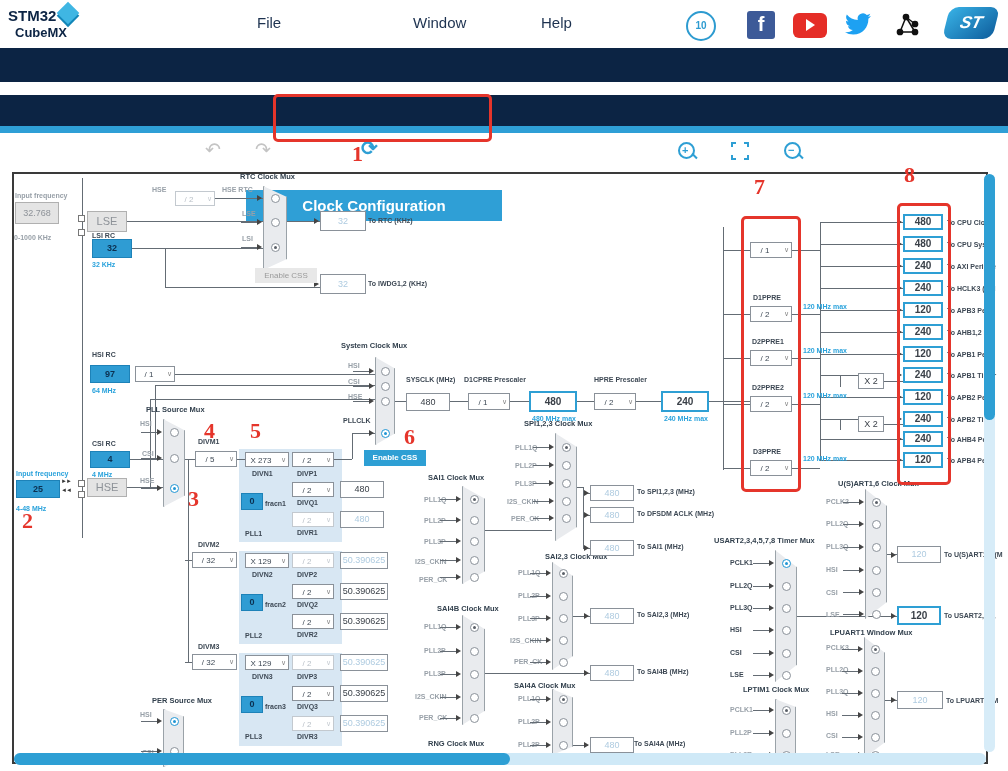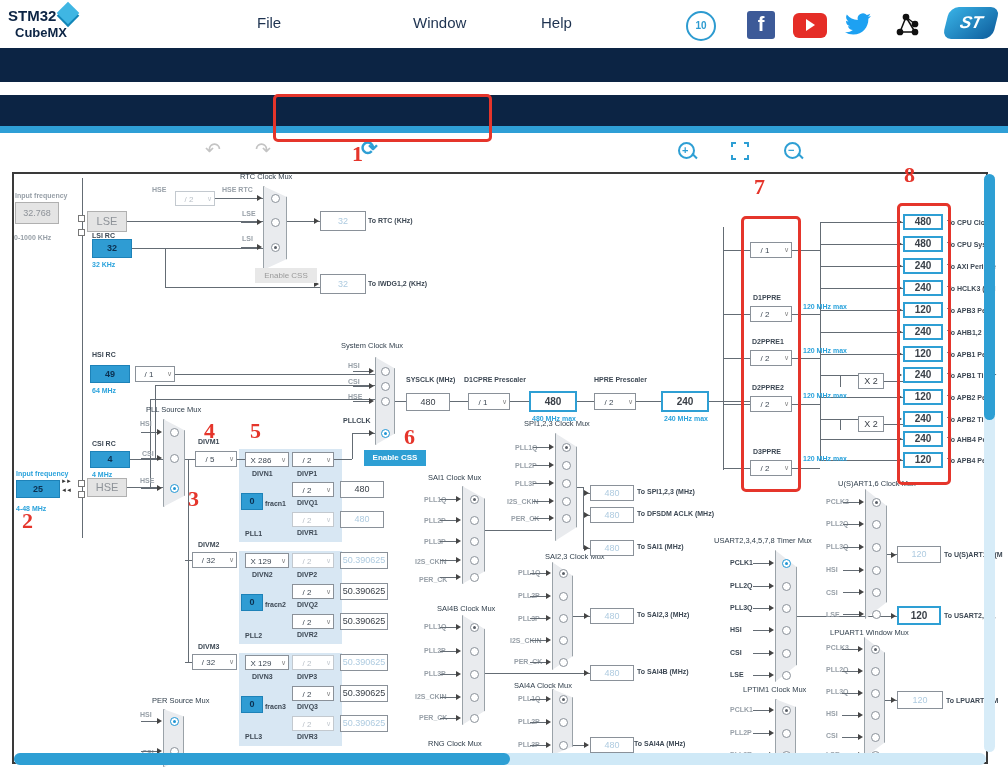--- a/index.html
+++ b/index.html
@@ -40,21 +40,21 @@
   .fit{width:14px;height:14px;border:2px solid #2e9fd4;cursor:pointer;}
   .fit b{position:absolute;left:3px;top:-3px;width:8px;height:20px;background:#fff;}
   .fit u{position:absolute;left:-3px;top:3px;width:20px;height:8px;background:#fff;}
   
   #canvasrect{left:12px;top:172px;width:976px;height:592px;border:2px solid #3a3a3a;box-sizing:border-box;}
   .ln{background:#646c74;}
   .pllbg{background:#d8e7f3;}
   .lbl{white-space:nowrap;font-size:7px;}
   .lbl.g{color:#98a0a8;font-weight:bold;}
   .lbl.d{color:#3d4854;font-weight:bold;}
-  .lbl.n{color:#33414e;font-weight:normal;font-size:7.5px;}
+  .lbl.n{color:#33414e;font-weight:bold;font-size:7.5px;}
   .lbl.b{color:#2ba3dc;font-weight:bold;}
   .box{box-sizing:border-box;background:#fff;border:1px solid #8a9199;font-size:9px;text-align:center;color:#3a4048;}
   .box.inactive{color:#aecbe0;}
   .box.blue{background:#2f9cd3;border-color:#1d82b8;color:#0b3050;font-weight:bold;}
   .box.gray{background:#e4e4e4;border-color:#b0b0b0;color:#8d9298;}
   .box.grayL{background:#e4e4e4;border-color:#b0b0b0;color:#8d9298;font-size:11px;}
   .box.hl{border:2px solid #2e9fd4;color:#3a4048;font-weight:bold;font-size:10px;}
   .dd{box-sizing:border-box;background:#fff;border:1px solid #8a9199;font-size:8px;color:#3d4854;cursor:pointer;}
   .dd .v{position:absolute;left:0;right:12px;text-align:center;top:50%;transform:translateY(-50%);}
   .dd .c{position:absolute;right:2px;top:50%;transform:translateY(-50%);font-size:7px;color:#888;}
@@ -120,20 +120,21 @@
   <span class="abs chev" style="left:80px"></span>
   <span class="abs crumb" style="left:118px">STM32H750IBKx</span>
   <span class="abs chev" style="left:226px"></span>
   <span class="abs crumb b" style="left:252px">iap.ioc - Clock Configuration</span>
   <span class="abs chev" style="left:466px"></span>
   <div id="genbtn" class="abs">GENERATE CODE</div>
 </div>
 
 <div id="tabbar" class="abs">
   <div class="abs tab" style="left:0;width:246px">Pinout &amp; Configuration</div>
+  <div class="abs tab active" style="left:246px;width:258px">Clock Configuration</div>
   <div class="abs tab" style="left:504px;width:252px">Project Manager</div>
   <div class="abs tab" style="left:756px;width:252px;border-right:none">Tools</div>
 </div>
 <div id="tabstrip" class="abs"></div>
 
 <div class="abs" style="left:0;top:133px;width:1008px;height:39px;background:#fff">
   <span class="abs tbico" style="left:205px;top:5px">↶</span>
   <span class="abs tbico" style="left:255px;top:5px">↷</span>
 </div>
 <span id="refresh" class="abs">⟳</span>
@@ -356,21 +357,21 @@
       <div class="abs lbl d" style="left: 944px; top: 551px;">To U(S)ART1,6 (M</div>
       <div class="abs lbl d" style="left: 944px; top: 612px;">To USART2,3,4,</div>
       <div class="abs lbl d" style="left: 946px; top: 697px;">To LPUART1 (M</div>
       <div class="abs box gray" style="left: 15px; top: 202px; width: 44px; height: 22px; line-height: 20px; pointer-events: auto;">32.768</div>
       <div class="abs box grayL" style="left: 87px; top: 211px; width: 40px; height: 21px; line-height: 19px; pointer-events: auto;">LSE</div>
       <div class="abs box blue" style="left: 92px; top: 239px; width: 40px; height: 19px; line-height: 17px; pointer-events: auto;">32</div>
       <div class="abs box inactive" style="left: 320px; top: 211px; width: 46px; height: 20px; line-height: 18px; pointer-events: auto;">32</div>
       <div class="abs arr" style="left: 314px; top: 218px;"></div>
       <div class="abs box inactive" style="left: 320px; top: 274px; width: 46px; height: 20px; line-height: 18px; pointer-events: auto;">32</div>
       <div class="abs arr" style="left: 314px; top: 281px;"></div>
-      <div class="abs box blue" style="left: 90px; top: 365px; width: 40px; height: 18px; line-height: 16px; pointer-events: auto;">49</div>
+      <div class="abs box blue" style="left: 90px; top: 365px; width: 40px; height: 18px; line-height: 16px; pointer-events: auto;">97</div>
       <div class="abs box blue" style="left: 90px; top: 451px; width: 40px; height: 17px; line-height: 15px; pointer-events: auto;">4</div>
       <div class="abs box blue" style="left: 16px; top: 480px; width: 44px; height: 18px; line-height: 16px; pointer-events: auto;">25</div>
       <div class="abs box grayL" style="left: 87px; top: 478px; width: 40px; height: 19px; line-height: 17px; pointer-events: auto;">HSE</div>
       <div class="abs box active" style="left: 406px; top: 393px; width: 44px; height: 18px; line-height: 16px; pointer-events: auto;">480</div>
       <div class="abs box hl" style="left: 529px; top: 391px; width: 48px; height: 21px; line-height: 17px; pointer-events: auto;">480</div>
       <div class="abs box hl" style="left: 661px; top: 391px; width: 48px; height: 21px; line-height: 17px; pointer-events: auto;">240</div>
       <div class="abs box active" style="left: 340px; top: 481px; width: 44px; height: 17px; line-height: 15px; pointer-events: auto;">480</div>
       <div class="abs box inactive" style="left: 340px; top: 511px; width: 44px; height: 17px; line-height: 15px; pointer-events: auto;">480</div>
       <div class="abs box blue" style="left: 241px; top: 493px; width: 22px; height: 17px; line-height: 15px; pointer-events: auto;">0</div>
       <div class="abs box inactive" style="left: 340px; top: 552px; width: 48px; height: 17px; line-height: 15px; pointer-events: auto;">50.390625</div>
@@ -431,21 +432,21 @@
       </div>
       <div class="abs dd" style="left: 135px; top: 366px; width: 40px; height: 16px; pointer-events: auto;">
         <span class="v">/ 1</span>
         <span class="c">∨</span>
       </div>
       <div class="abs dd" style="left: 195px; top: 451px; width: 42px; height: 16px; pointer-events: auto;">
         <span class="v">/ 5</span>
         <span class="c">∨</span>
       </div>
       <div class="abs dd" style="left: 245px; top: 452px; width: 44px; height: 15px; pointer-events: auto;">
-        <span class="v">X 286</span>
+        <span class="v">X 273</span>
         <span class="c">∨</span>
       </div>
       <div class="abs dd" style="left: 292px; top: 452px; width: 42px; height: 15px; pointer-events: auto;">
         <span class="v">/ 2</span>
         <span class="c">∨</span>
       </div>
       <div class="abs dd" style="left: 292px; top: 482px; width: 42px; height: 15px; pointer-events: auto;">
         <span class="v">/ 2</span>
         <span class="c">∨</span>
       </div>

